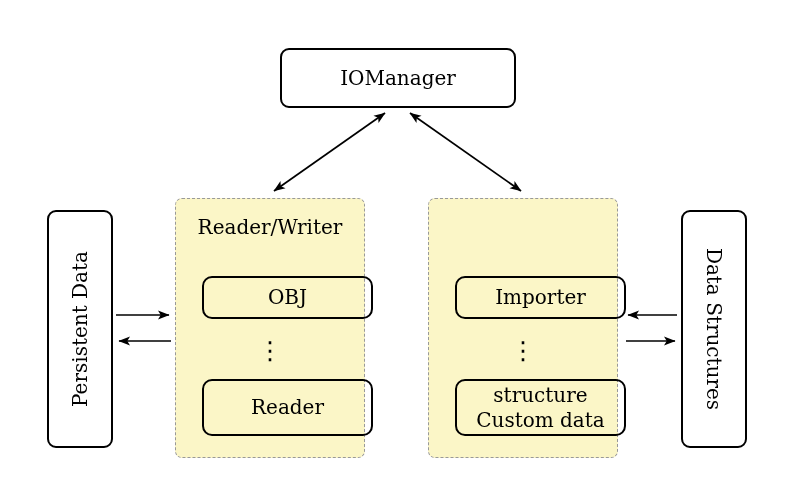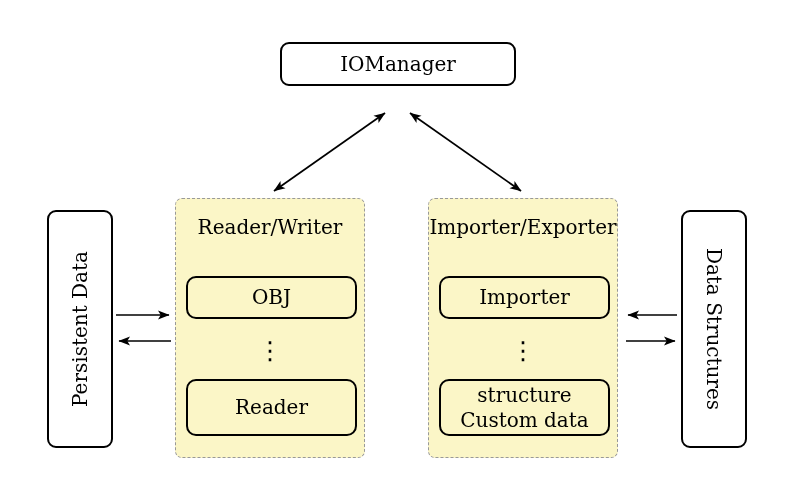--- a/index.html
+++ b/index.html
@@ -22,21 +22,21 @@
   .node {
     position: absolute;
     background: #ffffff;
     border: 2.5px solid #000;
     border-radius: 9px;
     display: flex;
     align-items: center;
     justify-content: center;
     font-size: 20px;
   }
-  .node-io { left: 280px; top: 42px; width: 236px; height: 44px; }
+  .node-io { left: 280px; top: 48px; width: 236px; height: 60px; }
   .node-vert { width: 66px; height: 238px; top: 210px; }
   .node-persistent { left: 47px; }
   .node-structures { left: 681px; }
   .vlabel {
     position: absolute;
     top: 50%; left: 50%;
     white-space: nowrap;
     font-size: 20px;
   }
   .rot-ccw { transform: translate(-50%, -50%) rotate(-90deg); }
@@ -54,21 +54,21 @@
   .group-right { left: 428px; }
   .group-title {
     position: absolute;
     left: 0; right: 0;
     top: 16px;
     text-align: center;
     font-size: 20px;
   }
   .inner-box {
     position: absolute;
-    left: 10px;
+    left: 26px;
     width: 171px;
     border: 2.5px solid #000;
     border-radius: 10px;
     background: transparent;
     display: flex;
     flex-direction: column;
     justify-content: center;
     font-size: 20px;
     line-height: 25px;
     text-align: center;
@@ -122,21 +122,20 @@
     <div class="inner-box inner-top">
       <span>OBJ</span>
     </div>
     <div class="vdots">⋮</div>
     <div class="inner-box inner-bottom">
       <span>Reader</span>
     </div>
   </div>
 
   <div class="group group-right">
-    <div class="group-title">Importer/Exporter</div>
     <div class="inner-box inner-top">
       <span>Importer</span>
     </div>
     <div class="vdots">⋮</div>
     <div class="inner-box inner-bottom">
       <span>structure</span>
       <span>Custom data</span>
     </div>
   </div>
 

